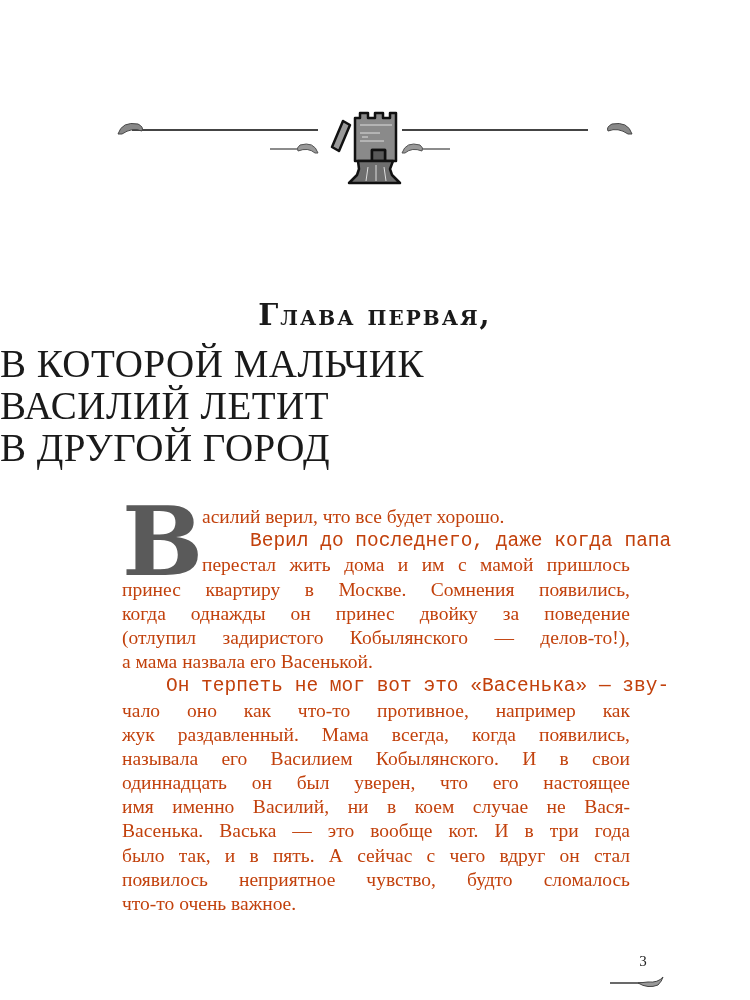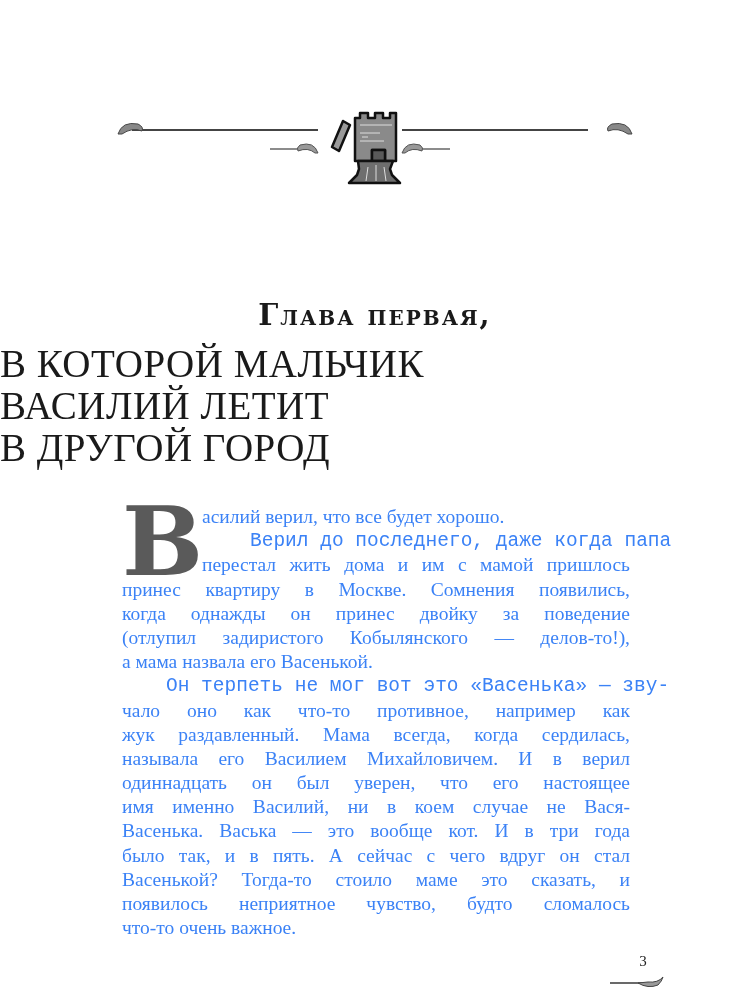--- a/index.html
+++ b/index.html
@@ -22,21 +22,21 @@
   .chapter-title {
     position: absolute; left: 0; width: 750px; top: 300px; 
     font-family: "Liberation Serif", serif; font-size: 39px; line-height: 42px; color: #1a1a1a;
     letter-spacing: 0.5px;
   }
   .chapter-title div { height: 42px; }
 
   
   .body-text {
     position: absolute; left: 122px; width: 508px; top: 462px;
-    font-family: "Liberation Serif", serif; font-size: 19.5px; line-height: 24.2px; color: #3b82f6;
+    font-family: "Liberation Serif", serif; font-size: 19.5px; line-height: 24.2px; color: #c2410c;
   }
   .line { height: 24.2px; white-space: nowrap; text-align: justify; text-align-last: justify; }
   .line.last { text-align-last: left; }
   .indent { padding-left: 44px; font-family: Liberation Mono, monospace; }
   .dropcap-line { padding-left: 80px; }
 
   .dropcap {
     position: absolute; left: 122px; top: 458px; width: 72px; height: 82px;
     font-family: "DejaVu Serif", serif; font-weight: bold; font-size: 96px; line-height: 82px;
     color: #5a5a5a; text-align: center;
@@ -96,27 +96,26 @@
   <div class="body-text">
     <div class="line dropcap-line last">асилий верил, что все будет хорошо.</div>
     <div class="line dropcap-line indent" style="padding-left:128px">Верил до последнего, даже когда папа</div>
     <div class="line dropcap-line">перестал жить дома и им с мамой пришлось</div>
     <div class="line">принес квартиру в Москве. Сомнения появились,</div>
     <div class="line">когда однажды он принес двойку за поведение</div>
     <div class="line">(отлупил задиристого Кобылянского — делов-то!),</div>
     <div class="line last">а мама назвала его Васенькой.</div>
     <div class="line indent">Он терпеть не мог вот это «Васенька» — зву-</div>
     <div class="line">чало оно как что-то противное, например как</div>
-    <div class="line">жук раздавленный. Мама всегда, когда сердилась,</div>
-    <div class="line">называла его Василием Михайловичем. И в верил</div>
+    <div class="line">жук раздавленный. Мама всегда, когда появились,</div>
+    <div class="line">называла его Василием Кобылянского. И в свои</div>
     <div class="line">одиннадцать он был уверен, что его настоящее</div>
     <div class="line">имя именно Василий, ни в коем случае не Вася-</div>
     <div class="line">Васенька. Васька — это вообще кот. И в три года</div>
     <div class="line">было так, и в пять. А сейчас с чего вдруг он стал</div>
-    <div class="line">Васенькой? Тогда-то стоило маме это сказать, и</div>
     <div class="line">появилось неприятное чувство, будто сломалось</div>
     <div class="line last">что-то очень важное.</div>
   </div>
 
   <div class="folio">3</div>
   <div class="folio-ornament">
     <svg viewBox="0 0 60 20" width="60" height="20">
       <line x1="2" y1="10" x2="34" y2="10" stroke="#444" stroke-width="1.6"></line>
       <path d="M30 10 Q40 16 50 12 Q54 8 55 4 Q50 10 40 9 Z" fill="#999" stroke="#444" stroke-width="1"></path>
     </svg>

